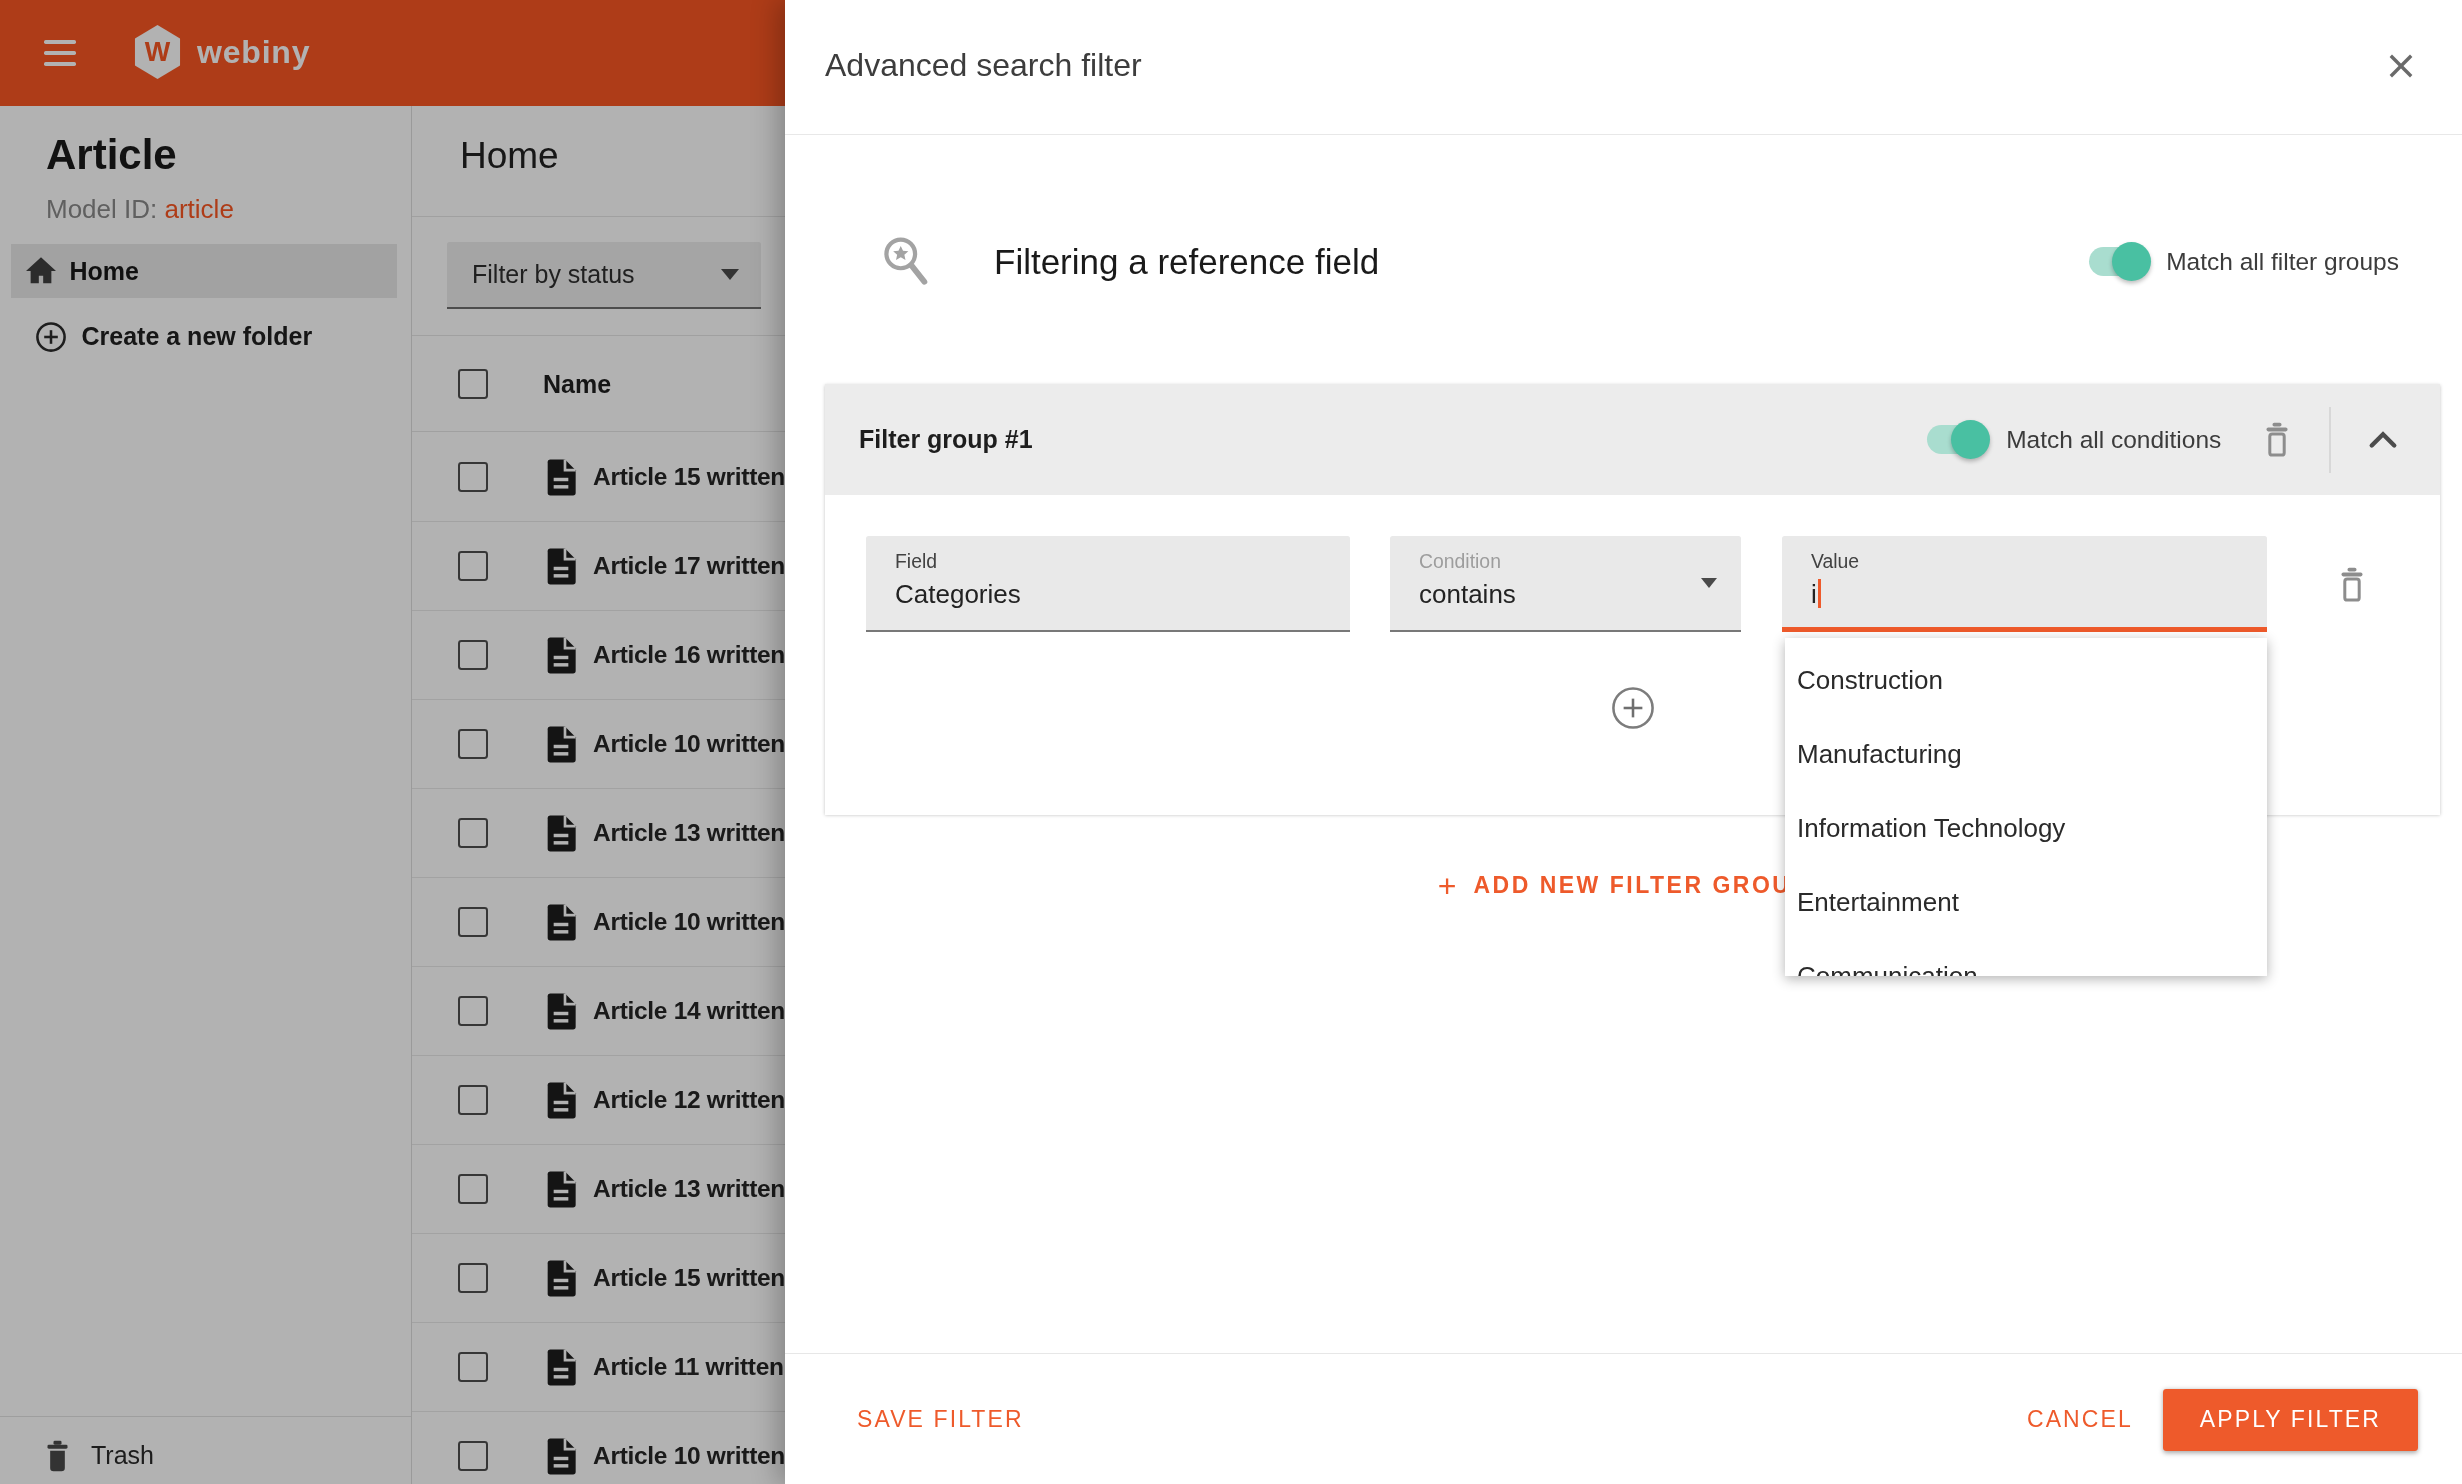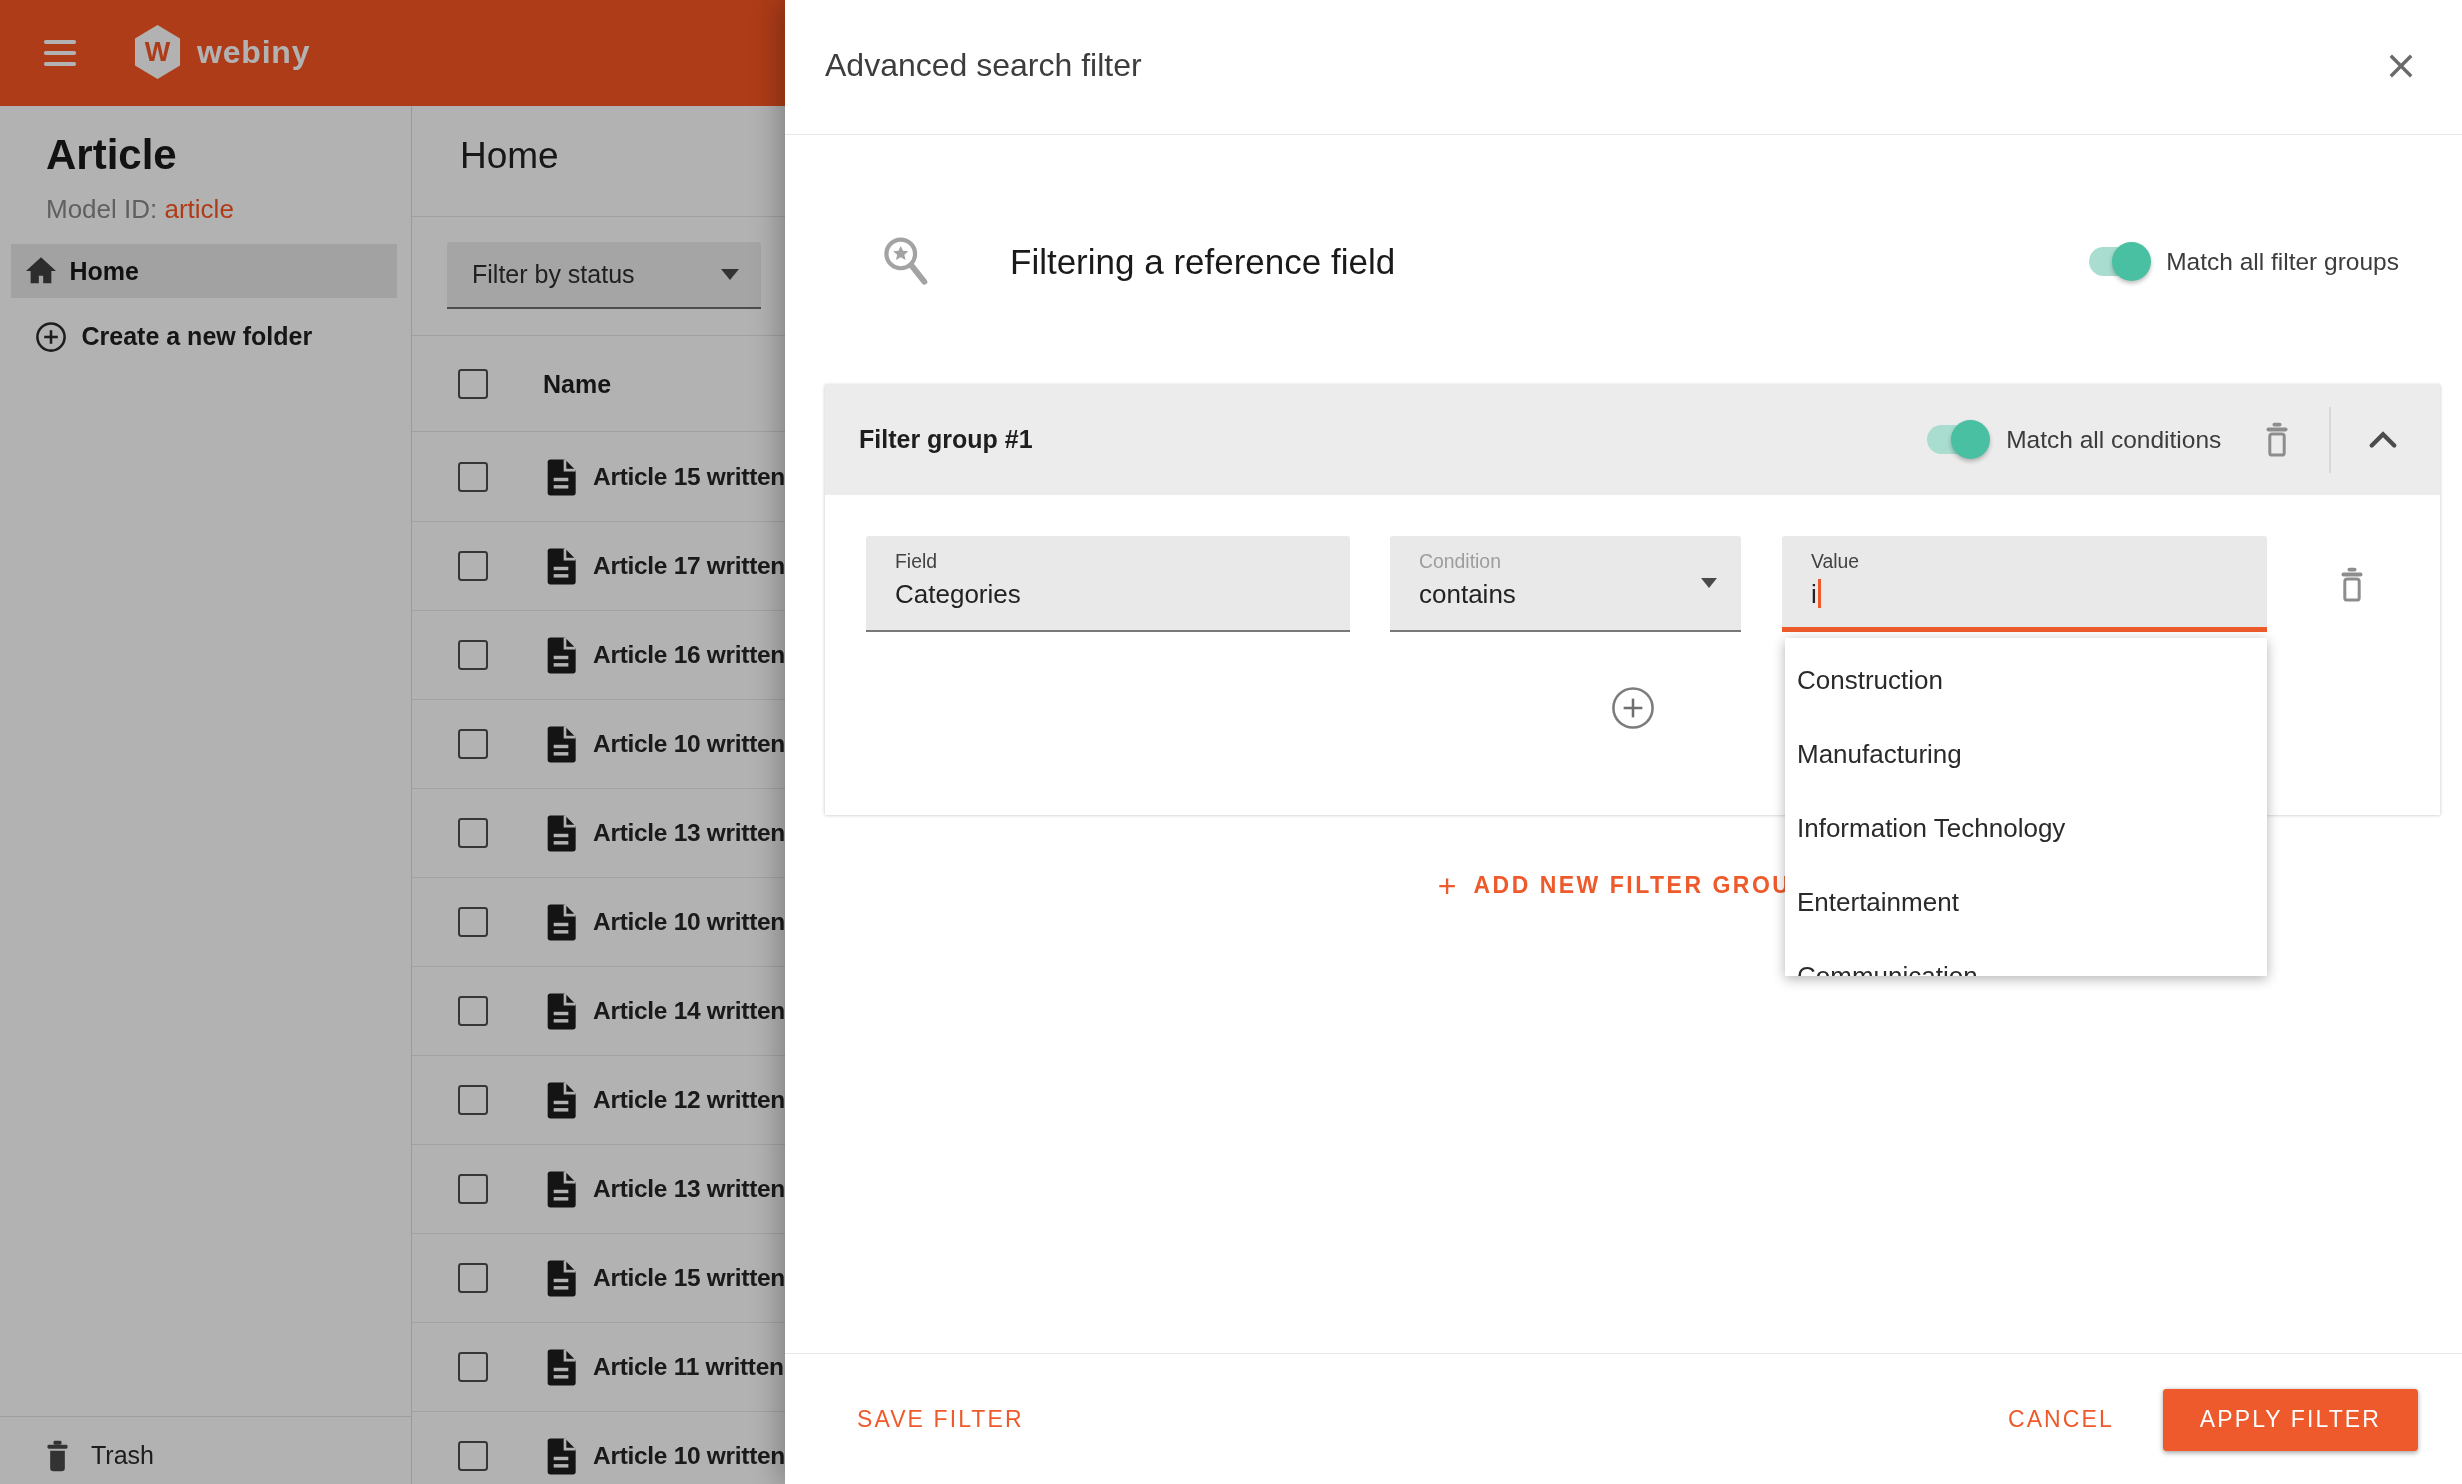--- a/index.html
+++ b/index.html
@@ -63,21 +63,21 @@
   .overlay{position:absolute;inset:0;background:rgba(0,0,0,0.30);z-index:5;}
 
   
   .modal{position:absolute;left:785px;top:0;width:1677px;height:1485px;background:#ffffff;z-index:10;
          box-shadow:-8.4px 0 25px rgba(0,0,0,0.25);}
   .m-header{position:absolute;left:0;right:0;top:0;height:135px;border-bottom:1.7px solid #e8e8e8;box-sizing:border-box;}
   .m-title{position:absolute;left:40px;top:47px;font-size:32px;color:#3d3d3d;}
   .m-close{position:absolute;right:44px;top:49px;width:34px;height:34px;cursor:pointer;}
 
   .m-section{position:absolute;left:93px;right:63px;top:226px;height:71px;display:flex;align-items:center;}
-  .m-heading{margin-left:73px;font-size:35px;color:#1a1a1a;}
+  .m-heading{margin-left:57px;font-size:35px;color:#1a1a1a;}
   .m-spacer{flex:1;}
   .toggle{position:relative;width:59px;height:29px;border-radius:14.4px;background:#a9ddcf;flex:none;cursor:pointer;}
   .toggle::after{content:"";position:absolute;right:-3.4px;top:-5px;width:39px;height:39px;border-radius:50%;
                  background:#49c0a2;box-shadow:0 2.5px 4.2px rgba(0,0,0,0.25);}
   .m-section .t-label{margin-left:18.6px;font-size:24.5px;color:#3c3c3c;}
 
   .card{position:absolute;left:40px;top:384px;width:1615px;height:431px;background:#ffffff;
         box-shadow:0 0.8px 3.4px rgba(0,0,0,0.25);}
   .card-header{position:absolute;left:0;right:0;top:0;height:111px;background:#ececec;
                display:flex;align-items:center;padding:0 42px 0 34px;box-sizing:border-box;}
@@ -107,21 +107,21 @@
   .add-group .ag-label{color:#ee5a2b;font-size:23px;font-weight:600;letter-spacing:2.5px;}
 
   .dropdown{position:absolute;left:1000px;top:638px;width:482px;height:338px;background:#ffffff;
             box-shadow:0 3.4px 11.8px rgba(0,0,0,0.3);overflow:hidden;z-index:30;padding-top:5px;box-sizing:border-box;}
   .dd-item{height:74px;line-height:74px;padding-left:12px;font-size:26px;color:#2a2a2a;cursor:pointer;}
 
   .m-footer{position:absolute;left:0;right:0;top:1353px;bottom:0;border-top:1.7px solid #e7e7e7;
             display:flex;align-items:center;padding:0 44px 0 66px;box-sizing:border-box;}
   .txt-btn{background:none;border:none;color:#ee5a2b;font-size:23px;font-weight:500;letter-spacing:2.1px;
            cursor:pointer;font-family:inherit;}
-  .apply-btn{margin-left:43px;background:#ee5a2b;color:#ffffff;border:none;border-radius:3.4px;height:62px;
+  .apply-btn{margin-left:24px;background:#ee5a2b;color:#ffffff;border:none;border-radius:3.4px;height:62px;
              padding:4px 37px;font-size:23px;font-weight:500;letter-spacing:2.1px;cursor:pointer;
              box-shadow:0 1.7px 5px rgba(0,0,0,0.35);font-family:inherit;}
 </style>
 </head>
 <body>
 
 <div class="app">
 
   <div class="topbar">
     <div class="hamburger">

